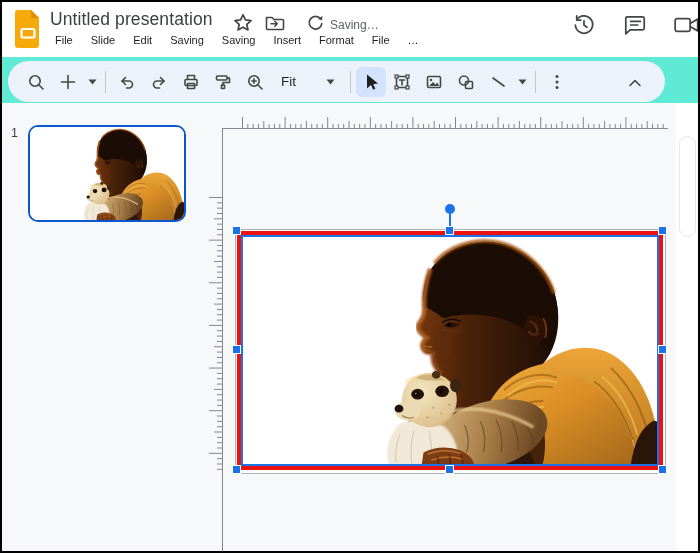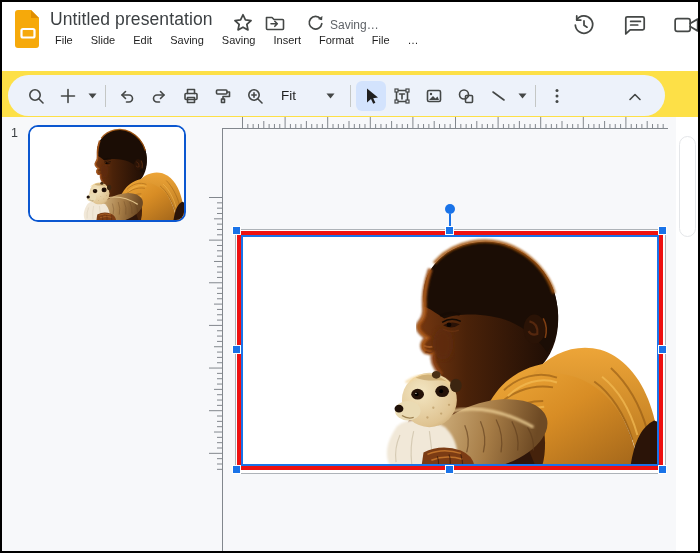--- a/index.html
+++ b/index.html
@@ -32,21 +32,21 @@
   .tb-sync{left:304px;top:12px;width:19px;height:19px}
   .saving{position:absolute;left:328px;top:16px;font-size:12px;color:var(--text-gray)}
   .menubar{position:absolute;left:44px;top:29px;display:flex}
   .menu-item{padding:3px 9px;font-size:11px;color:var(--text-dark);border-radius:4px;cursor:default}
   .right-ic{position:absolute;width:26px;height:26px;top:10px}
   .ri-history{left:569px}
   .ri-comment{left:620px}
   .ri-camera{left:671px}
 
   
-  .toolbar-row{position:absolute;top:69px;left:0;right:0;height:46px;background:#fde047;z-index:9}
+  .toolbar-row{position:absolute;top:55px;left:0;right:0;height:46px;background:#5eead4;z-index:9}
   .pill{position:absolute;left:6px;top:4px;width:657px;height:41px;background:var(--pill-bg);border-radius:21px;display:flex;align-items:center;padding-left:12px}
   .tbtn{width:32px;height:30px;display:flex;align-items:center;justify-content:center;flex:0 0 auto;border-radius:6px}
   .tbtn.small{width:16px}
   .tbtn.sel{background:var(--tool-selected-bg);width:30px}
   .tdiv{width:1px;height:22px;background:#c4c7c5;margin:0 5px;flex:0 0 auto}
   .fitbox{display:flex;align-items:center;gap:30px;padding:0 10px;font-size:13.5px;color:var(--text-dark);flex:0 0 auto}
   .collapse{position:absolute;right:16px;top:7px;width:28px;height:28px;display:flex;align-items:center;justify-content:center}
 
   svg.ic{display:block}
   .ic .st{stroke:var(--icon-gray);fill:none;stroke-width:1.6;stroke-linecap:round;stroke-linejoin:round}

